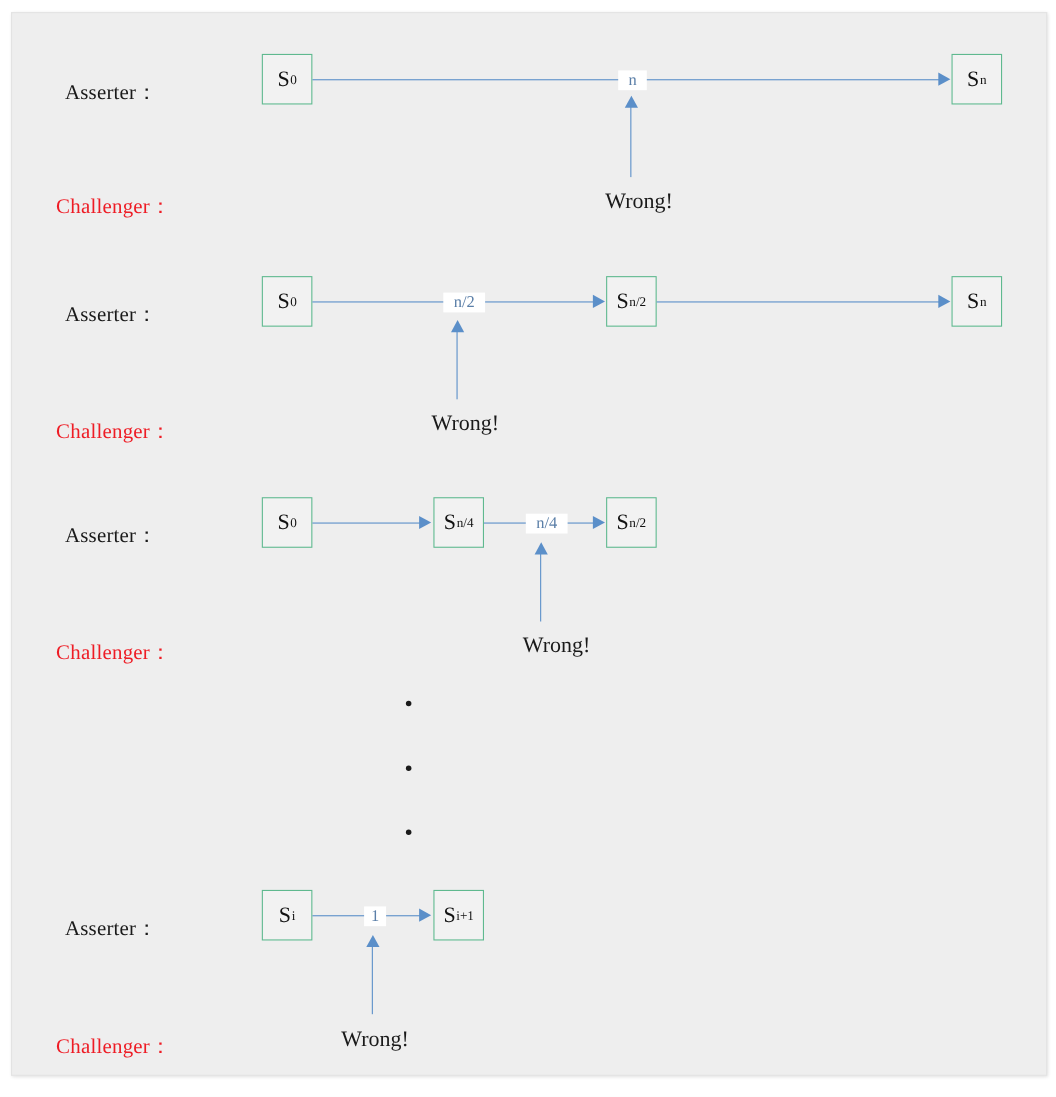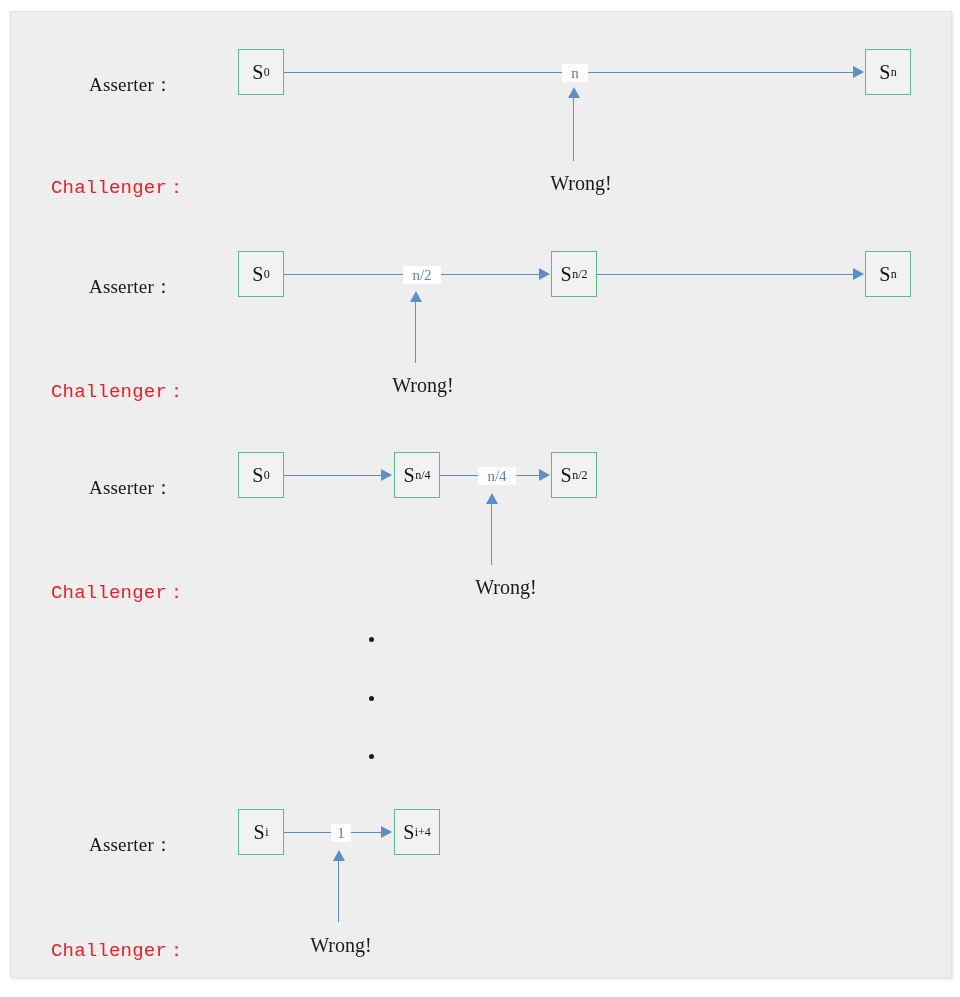--- a/index.html
+++ b/index.html
@@ -18,22 +18,22 @@
     box-shadow:1px 1px 3px rgba(0,0,0,0.12);
     overflow:hidden;
   }
   .role-label{
     position:absolute;
     font-size:19px;
     line-height:19px;
     white-space:nowrap;
     letter-spacing:0.2px;
   }
-  .role-asserter{color:#1a1a1a;margin-left:30px;}
-  .role-challenger{color:#ee1c25;font-family:Liberation Mono, monospace;}
+  .role-asserter{color:#1a1a1a;}
+  .role-challenger{color:#ee1c25;}
   .node{
     position:absolute;
     width:46px;height:46px;
     border:1.5px solid #5fb98f;
     background:#f2f2f2;
     box-sizing:border-box;
     display:flex;align-items:center;justify-content:center;
     font-size:20px;color:#111;
   }
   .node .sub{font-size:12px;vertical-align:-0.28em;margin-left:0.5px;}
@@ -184,21 +184,21 @@
         <span class="sub">i</span>
     </div>
 
     <div class="hline" style="left:273px;top:820px;width:98px;"></div>
     <div class="arrowhead-r" style="left:370px;top:814px;"></div>
 
     <div class="chip" style="left:320px;top:812px;width:16px;">1</div>
 
     <div class="node" style="left:383px;top:797px;">
       <span>S</span>
-        <span class="sub">i+4</span>
+        <span class="sub">i+1</span>
     </div>
 
     <div class="vline" style="left:327px;top:846px;height:64px;"></div>
     <div class="arrowhead-u" style="left:322px;top:838px;"></div>
 
     <div class="role-label role-challenger" style="left:40px;top:930px;">Challenger：</div>
     <div class="wrong" style="left:330px;top:924px;">Wrong!</div>
 
   </div>
 </div>

